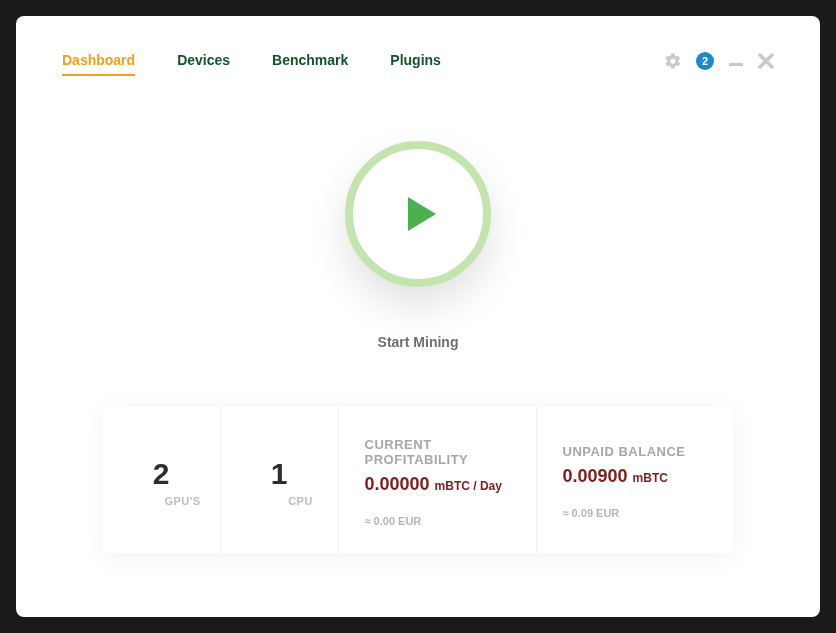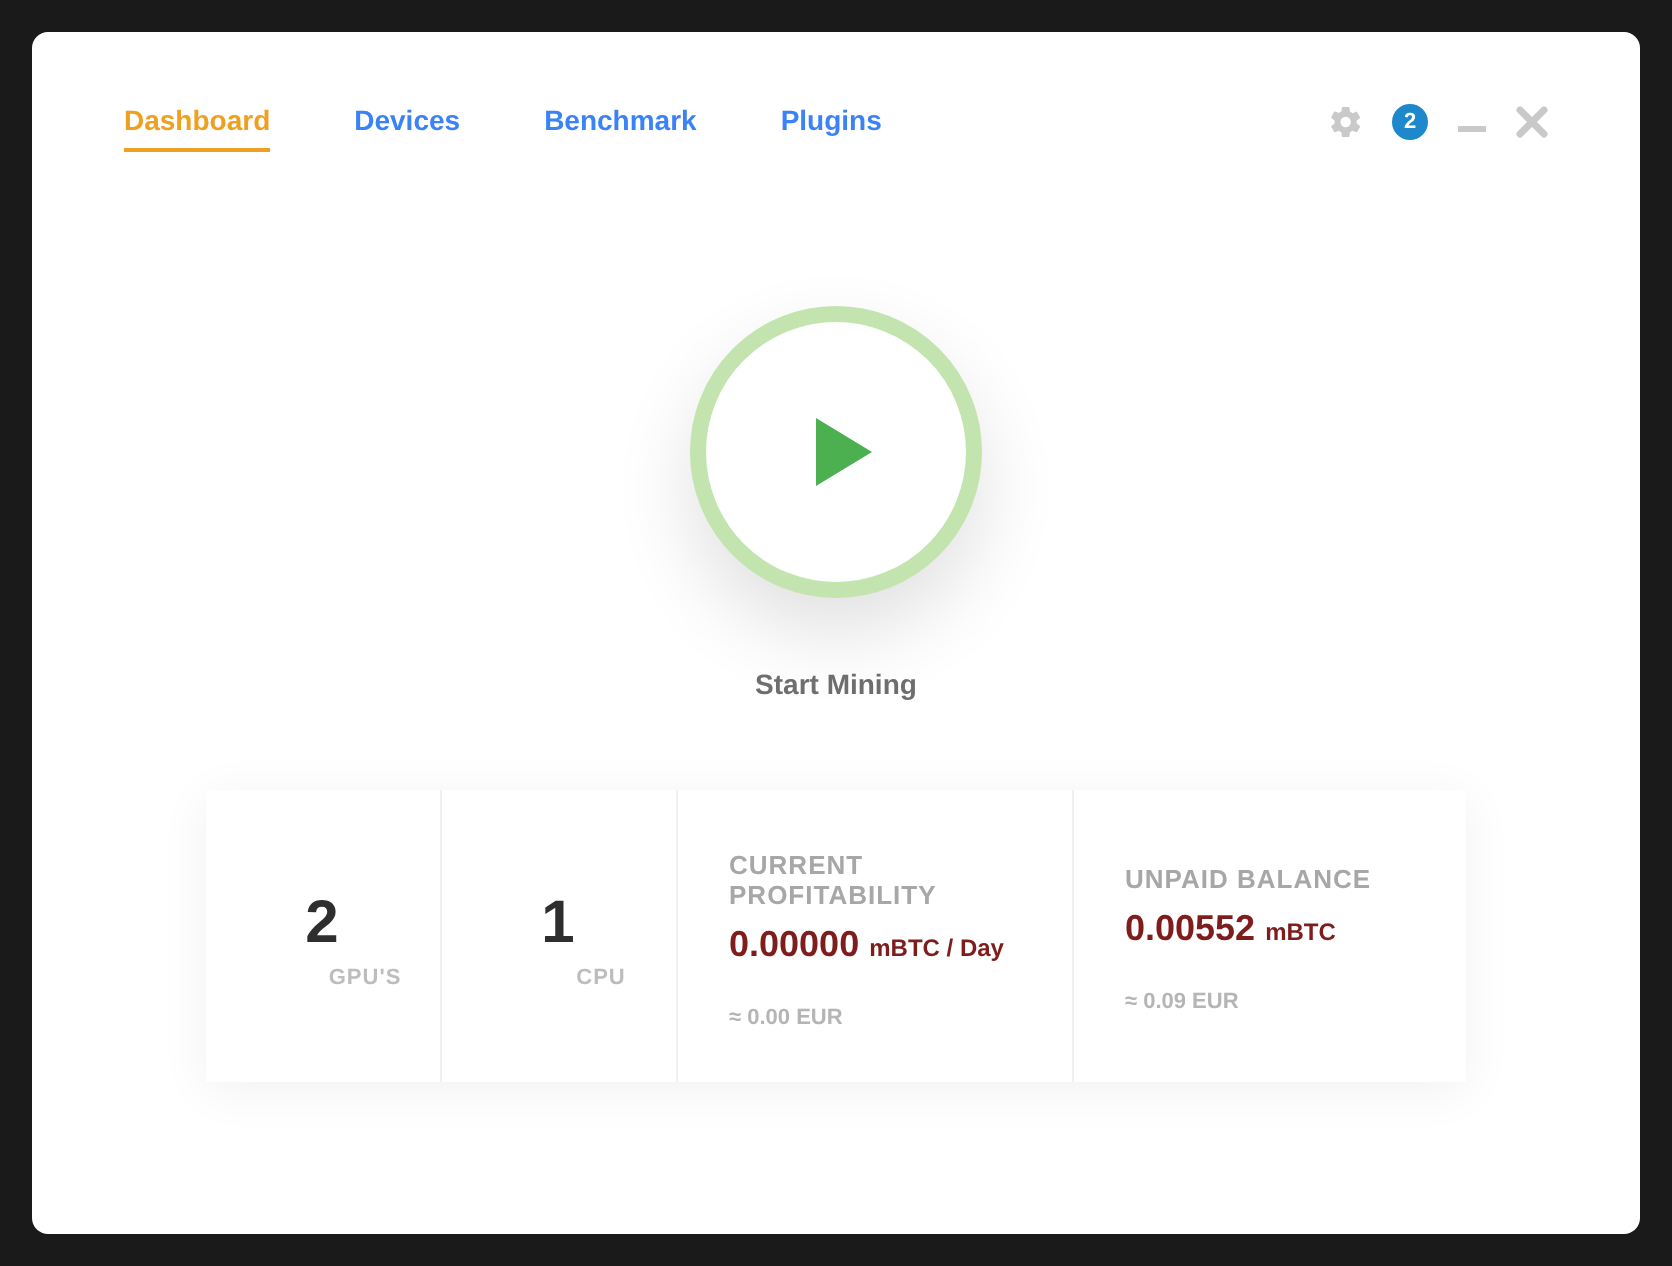--- a/index.html
+++ b/index.html
@@ -27,21 +27,21 @@
       align-items: flex-start;
     }
     .tabs {
       display: flex;
       gap: 42px;
       text-align: right;
     }
     .tab {
       font-size: 14px;
       font-weight: 600;
-      color: #3b82f6;
+      color: #14532d;
       cursor: pointer;
       padding-bottom: 6px;
       border-bottom: 2px solid transparent;
     }
     .tab.active {
       color: #f0a020;
       border-bottom: 2px solid #f0a020;
     }
     .window-controls {
       display: flex;
@@ -63,20 +63,21 @@
       align-items: center;
       justify-content: center;
     }
     .main {
       flex: 1;
       display: flex;
       flex-direction: column;
       align-items: center;
       justify-content: center;
       margin-top: 30px;
+      gap: 12px;
     }
     .play-button {
       width: 146px;
       height: 146px;
       border-radius: 50%;
       background: #ffffff;
       border: 8px solid #c3e4af;
       display: flex;
       align-items: center;
       justify-content: center;
@@ -218,20 +219,20 @@
       <div class="stat-cell wide">
         <div class="stat-heading">CURRENT PROFITABILITY</div>
         <div class="stat-value">
           <span>0.00000</span> <span class="unit">mBTC / Day</span>
         </div>
         <div class="stat-sub">≈ 0.00 EUR</div>
       </div>
       <div class="stat-cell wide">
         <div class="stat-heading">UNPAID BALANCE</div>
         <div class="stat-value">
-          <span>0.00552</span> <span class="unit">mBTC</span>
+          <span>0.00900</span> <span class="unit">mBTC</span>
         </div>
         <div class="stat-sub">≈ 0.09 EUR</div>
       </div>
     </div>
   </div>
 
 </div>
 
 </body></html>

